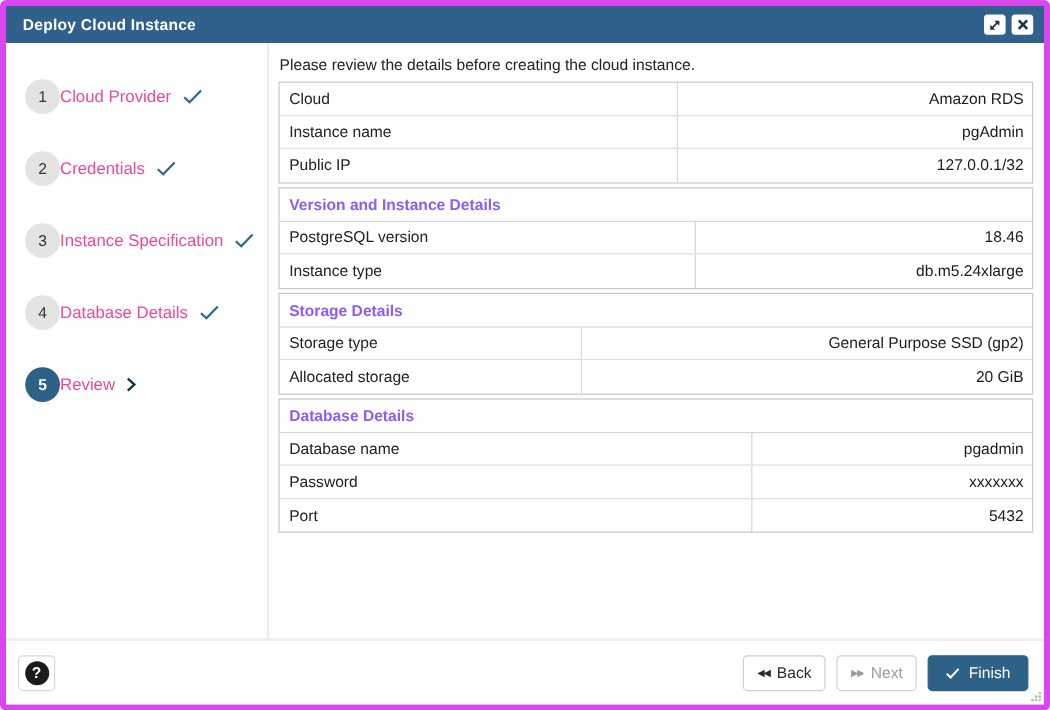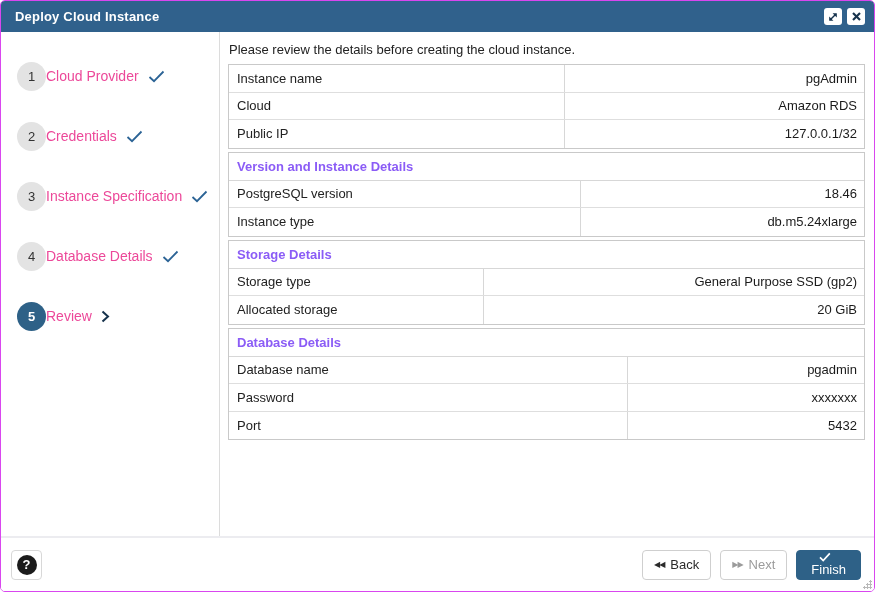--- a/index.html
+++ b/index.html
@@ -1,21 +1,21 @@
 <!DOCTYPE html>
 <html><head>
 <meta charset="utf-8">
 <style>
   * { margin:0; padding:0; box-sizing:border-box; }
   html,body { background:#fff; }
   body { font-family:"Liberation Sans","DejaVu Sans",sans-serif; width:875px; height:592px; overflow:hidden; }
 
   .dialog {
     width:875px; height:592px;
-    border:1px solid #d946ef;
+    border:5px solid #d946ef;
     border-radius:5px;
     overflow:hidden;
     display:flex; flex-direction:column;
     background:#fff;
     position:relative;
   }
 
   
   .titlebar {
     height:31px; flex:0 0 31px;
@@ -111,21 +111,20 @@
     border:1px solid #cfcfcf; background:#fff;
     font-family:inherit; font-size:13px; color:#2b2b2b;
     display:inline-flex; align-items:center; justify-content:center;
     padding:0 11px; margin-left:9px; cursor:pointer;
   }
   .btn .arrow { font-size:8px; letter-spacing:-1px; margin-right:6px; position:relative; top:0px; }
   .btn.disabled { color:#9b9b9b; cursor:default; }
   .btn.primary {
     background:#2e6187; border-color:#2e6187; color:#fff;
     padding:12px 14px;
-    flex-direction:column;
   }
   .btn.primary .chk { margin-right:7px; display:inline-flex; }
 
   .grip {
     position:absolute; right:2px; bottom:2px;
     width:9px; height:9px;
     background:
       radial-gradient(circle at 7.5px 1.5px, #b9b9b9 1px, transparent 1.2px),
       radial-gradient(circle at 7.5px 4.5px, #b9b9b9 1px, transparent 1.2px),
       radial-gradient(circle at 4.5px 4.5px, #b9b9b9 1px, transparent 1.2px),
@@ -209,26 +208,26 @@
               </svg>
             </span>
           </div>
         </div>
     </div>
     <div class="content">
       <div class="intro">Please review the details before creating the cloud instance.</div>
       <div id="sections">
           <div class="section section-0">
             <div class="row">
+              <div class="cl">Cloud</div>
+              <div class="cv">Amazon RDS</div>
+            </div>
+            <div class="row">
               <div class="cl">Instance name</div>
               <div class="cv">pgAdmin</div>
-            </div>
-            <div class="row">
-              <div class="cl">Cloud</div>
-              <div class="cv">Amazon RDS</div>
             </div>
             <div class="row">
               <div class="cl">Public IP</div>
               <div class="cv">127.0.0.1/32</div>
             </div>
           </div>
           <div class="section section-1">
             <div class="sec-title">Version and Instance Details</div>
             <div class="row">
               <div class="cl">PostgreSQL version</div>

